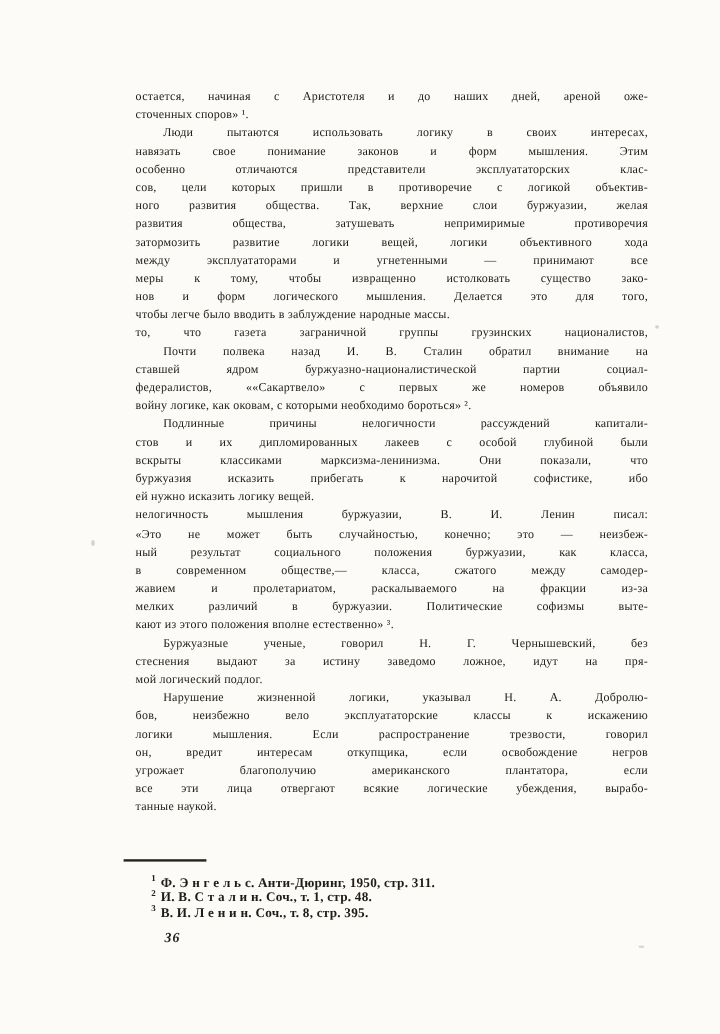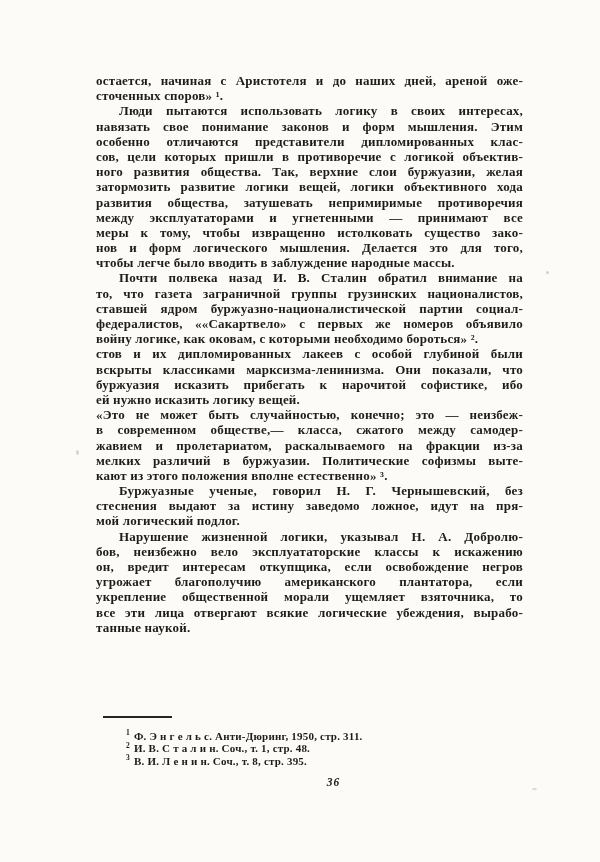--- a/index.html
+++ b/index.html
@@ -9,23 +9,23 @@
     position: relative;
     overflow: hidden;
     font-family: "Liberation Serif", "DejaVu Serif", serif;
     color: #201c17;
   }
   .page { position: absolute; inset: 0; }
 
   
   .text-block {
     position: absolute;
-    left: 96px; top: 73px; width: 427px;
-    font-size: 13px;
-    font-weight: 700;
+    left: 113px; top: 73px; width: 427px;
+    font-size: 10px;
+    font-weight: 400;
     letter-spacing: 0.2px;
   }
   .line {
     height: 15.2px;
     line-height: 15.2px;
     text-align: justify;
     text-align-last: justify;
     white-space: normal;
     overflow: visible;
   }
@@ -57,24 +57,23 @@
   .fn-marker {
     font-size: 7.5px;
     vertical-align: super;
     line-height: 0;
     margin-right: 4px;
   }
 
   
   .page-number {
     position: absolute;
-    left: 113px; top: 776px; width: 427px;
+    left: 123px; top: 776px; width: 427px;
     box-sizing: border-box;
     padding-left: 14px;
-    text-align: center;
     font-size: 11.5px;
     font-style: italic;
     font-weight: 700;
     letter-spacing: 1px;
   }
 
   
   .speck {
     position: absolute;
     background: #b9b4aa;
@@ -86,51 +85,54 @@
 </style>
 </head>
 <body>
 
 <div class="page">
   <main class="text-block">
       <div class="line">остается, начиная с Аристотеля и до наших дней, ареной оже-</div>
       <div class="line last">сточенных споров» ¹.</div>
       <div class="line indent">Люди пытаются использовать логику в своих интересах,</div>
       <div class="line">навязать свое понимание законов и форм мышления. Этим</div>
-      <div class="line">особенно отличаются представители дипломированных клас-</div>
+      <div class="line">особенно отличаются представители эксплуататорских клас-</div>
       <div class="line">сов, цели которых пришли в противоречие с логикой объектив-</div>
       <div class="line">ного развития общества. Так, верхние слои буржуазии, желая</div>
+      <div class="line">развития общества, затушевать непримиримые противоречия</div>
       <div class="line">затормозить развитие логики вещей, логики объективного хода</div>
-      <div class="line">развития общества, затушевать непримиримые противоречия</div>
       <div class="line">между эксплуататорами и угнетенными — принимают все</div>
       <div class="line">меры к тому, чтобы извращенно истолковать существо зако-</div>
       <div class="line">нов и форм логического мышления. Делается это для того,</div>
       <div class="line last">чтобы легче было вводить в заблуждение народные массы.</div>
+      <div class="line">то, что газета заграничной группы грузинских националистов,</div>
       <div class="line indent">Почти полвека назад И. В. Сталин обратил внимание на</div>
-      <div class="line">то, что газета заграничной группы грузинских националистов,</div>
       <div class="line">ставшей ядром буржуазно-националистической партии социал-</div>
       <div class="line">федералистов, ««Сакартвело» с первых же номеров объявило</div>
       <div class="line last">войну логике, как оковам, с которыми необходимо бороться» ².</div>
+      <div class="line indent">Подлинные причины нелогичности рассуждений капитали-</div>
       <div class="line">стов и их дипломированных лакеев с особой глубиной были</div>
       <div class="line">вскрыты классиками марксизма-ленинизма. Они показали, что</div>
       <div class="line">буржуазия исказить прибегать к нарочитой софистике, ибо</div>
       <div class="line last">ей нужно исказить логику вещей.</div>
+      <div class="line">нелогичность мышления буржуазии, В. И. Ленин писал:</div>
       <div class="line">«Это не может быть случайностью, конечно; это — неизбеж-</div>
+      <div class="line">ный результат социального положения буржуазии, как класса,</div>
       <div class="line">в современном обществе,— класса, сжатого между самодер-</div>
       <div class="line">жавием и пролетариатом, раскалываемого на фракции из-за</div>
       <div class="line">мелких различий в буржуазии. Политические софизмы выте-</div>
       <div class="line last">кают из этого положения вполне естественно» ³.</div>
       <div class="line indent">Буржуазные ученые, говорил Н. Г. Чернышевский, без</div>
       <div class="line">стеснения выдают за истину заведомо ложное, идут на пря-</div>
       <div class="line last">мой логический подлог.</div>
       <div class="line indent">Нарушение жизненной логики, указывал Н. А. Добролю-</div>
       <div class="line">бов, неизбежно вело эксплуататорские классы к искажению</div>
+      <div class="line">логики мышления. Если распространение трезвости, говорил</div>
       <div class="line">он, вредит интересам откупщика, если освобождение негров</div>
       <div class="line">угрожает благополучию американского плантатора, если</div>
-      <div class="line">укрепление общественной морали ущемляет взяточника, то</div>
       <div class="line">все эти лица отвергают всякие логические убеждения, вырабо-</div>
       <div class="line last">танные наукой.</div>
     </main>
   <div class="fn-rule"></div>
   <section class="footnotes">
       <div class="footnote"><span class="fn-marker">1</span><span>Ф. Э н г е л ь с. Анти-Дюринг, 1950, стр. 311.</span></div>
       <div class="footnote"><span class="fn-marker">2</span><span>И. В. С т а л и н. Соч., т. 1, стр. 48.</span></div>
       <div class="footnote"><span class="fn-marker">3</span><span>В. И. Л е н и н. Соч., т. 8, стр. 395.</span></div>
     </section>
   <div class="page-number">36</div>

